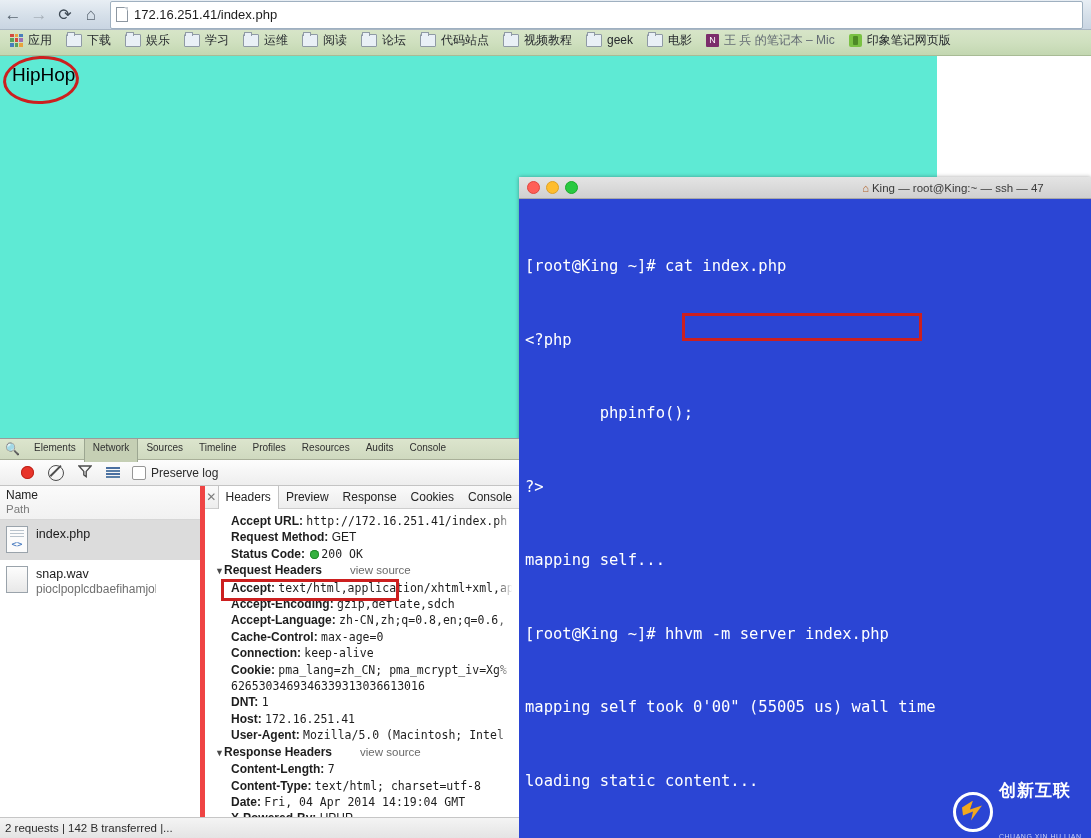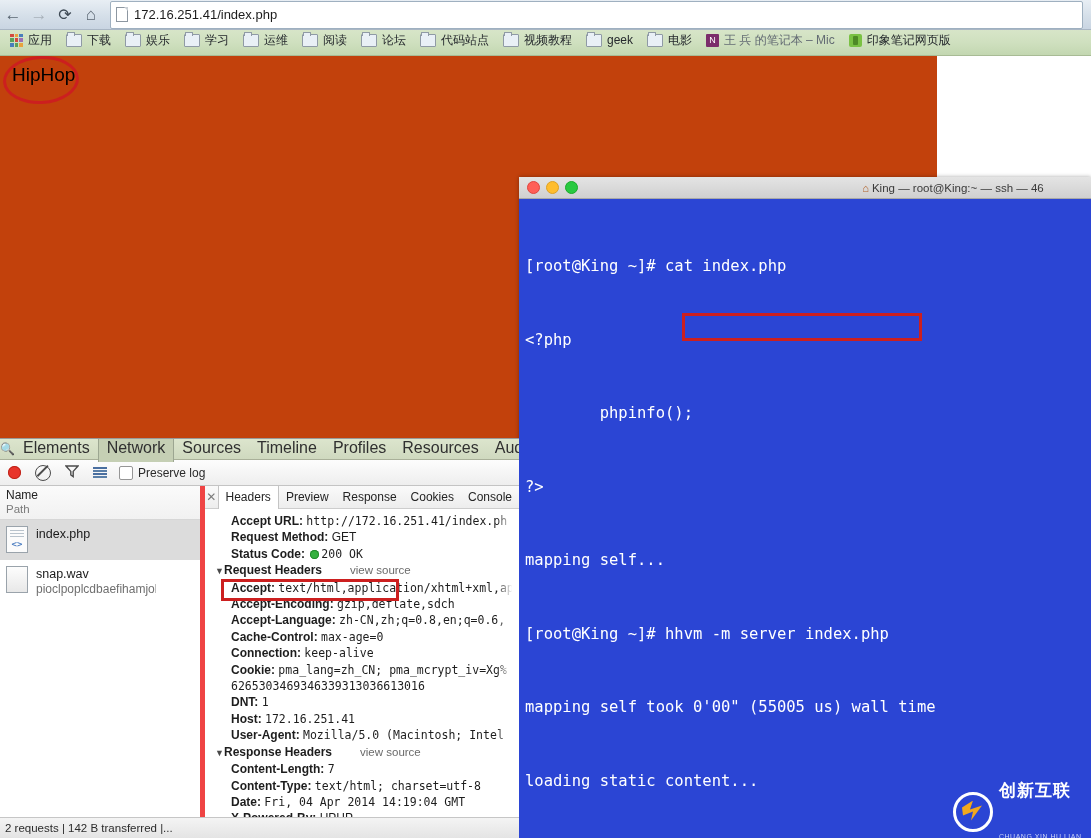--- a/index.html
+++ b/index.html
@@ -81,21 +81,21 @@
     border-radius:2px;position:relative;
   }
   .bm-ever-icon:after{
     content:"";position:absolute;left:4px;top:2px;width:5px;height:9px;
     background:#4e8a26;border-radius:1px;
   }
   .bm-label-fade { color:#636b73; }
 
   
   .page-view {
-    position:absolute; left:0; top:56px; width:937px; height:382px; background:#c2410c;
+    position:absolute; left:0; top:56px; width:937px; height:382px; background:#5eead4;
   }
   .hiphop-word {
     position:absolute; left:12px; top:8px;
     font-size:19px; color:#000; font-family:"Liberation Sans", sans-serif;
   }
   .hiphop-circle {
     position:absolute; left:3px; top:0px; width:70px; height:42px;
     border:3px solid #cc1f1f; border-radius:50%;
     transform: rotate(-3deg);
   }
@@ -145,32 +145,32 @@
     box-sizing:border-box; overflow:hidden;
   }
   .dt-tabbar {
     height:21px; width:100%;
     background: linear-gradient(to bottom, #dce5cd 0%, #cfd9bf 100%);
     border-bottom:1px solid #a9b099;
     display:flex; align-items:center; box-sizing:border-box;
   }
   .dt-search-icon { width:26px; text-align:center; color:#555; font-size:12px; }
   .dt-tab {
-    padding:0 8px; height:25px; line-height:21px; font-size:16px; color:#303030;
+    padding:0 8px; height:25px; line-height:21px; font-size:10px; color:#303030;
     box-sizing:border-box; white-space:nowrap;
   }
   .dt-tab.active {
     background:#c5cfb4;
     border-left:1px solid #9ca691; border-right:1px solid #9ca691;
   }
   .dt-toolbar {
     height:26px; width:100%;
     background: linear-gradient(to bottom, #fdfdfd 0%, #eeeeee 100%);
     border-bottom:1px solid #c4c4c4;
-    display:flex; align-items:center; box-sizing:border-box; padding-left:8px; gap:14px;
+    display:flex; align-items:center; box-sizing:border-box; padding-left:21px; gap:14px;
   }
   .ic-record { width:13px; height:13px; border-radius:50%; background:#e8342a; box-shadow:inset 0 0 0 1px #bb2319; }
   .ic-clear {
     width:14px; height:14px; border-radius:50%; border:1.6px solid #4c4c4c; position:relative;
   }
   .ic-clear:after{
     content:""; position:absolute; left:-1px; top:4.5px; width:15px; height:1.6px;
     background:#4c4c4c; transform:rotate(-45deg);
   }
   .ic-list { width:14px;height:12px; display:flex; flex-direction:column; justify-content:space-between; }
@@ -361,21 +361,21 @@
 
   <div class="terminal">
     <div class="term-titlebar">
       <div class="tb-lights">
         <span class="tl red"></span>
         <span class="tl yellow"></span>
         <span class="tl green"></span>
       </div>
       <div class="tb-title">
         <span class="tb-title-inner">
-          <span class="home-glyph">⌂</span><span>King — root@King:~ — ssh — 46</span>
+          <span class="home-glyph">⌂</span><span>King — root@King:~ — ssh — 47</span>
         </span>
       </div>
     </div>
     <div class="term-body">
       <div class="term-line">[root@King ~]# cat index.php</div>
       <div class="term-line">&lt;?php</div>
       <div class="term-line">        phpinfo();</div>
       <div class="term-line">?&gt;</div>
       <div class="term-line">mapping self...</div>
       <div class="term-line">[root@King ~]# hhvm -m server index.php</div>

